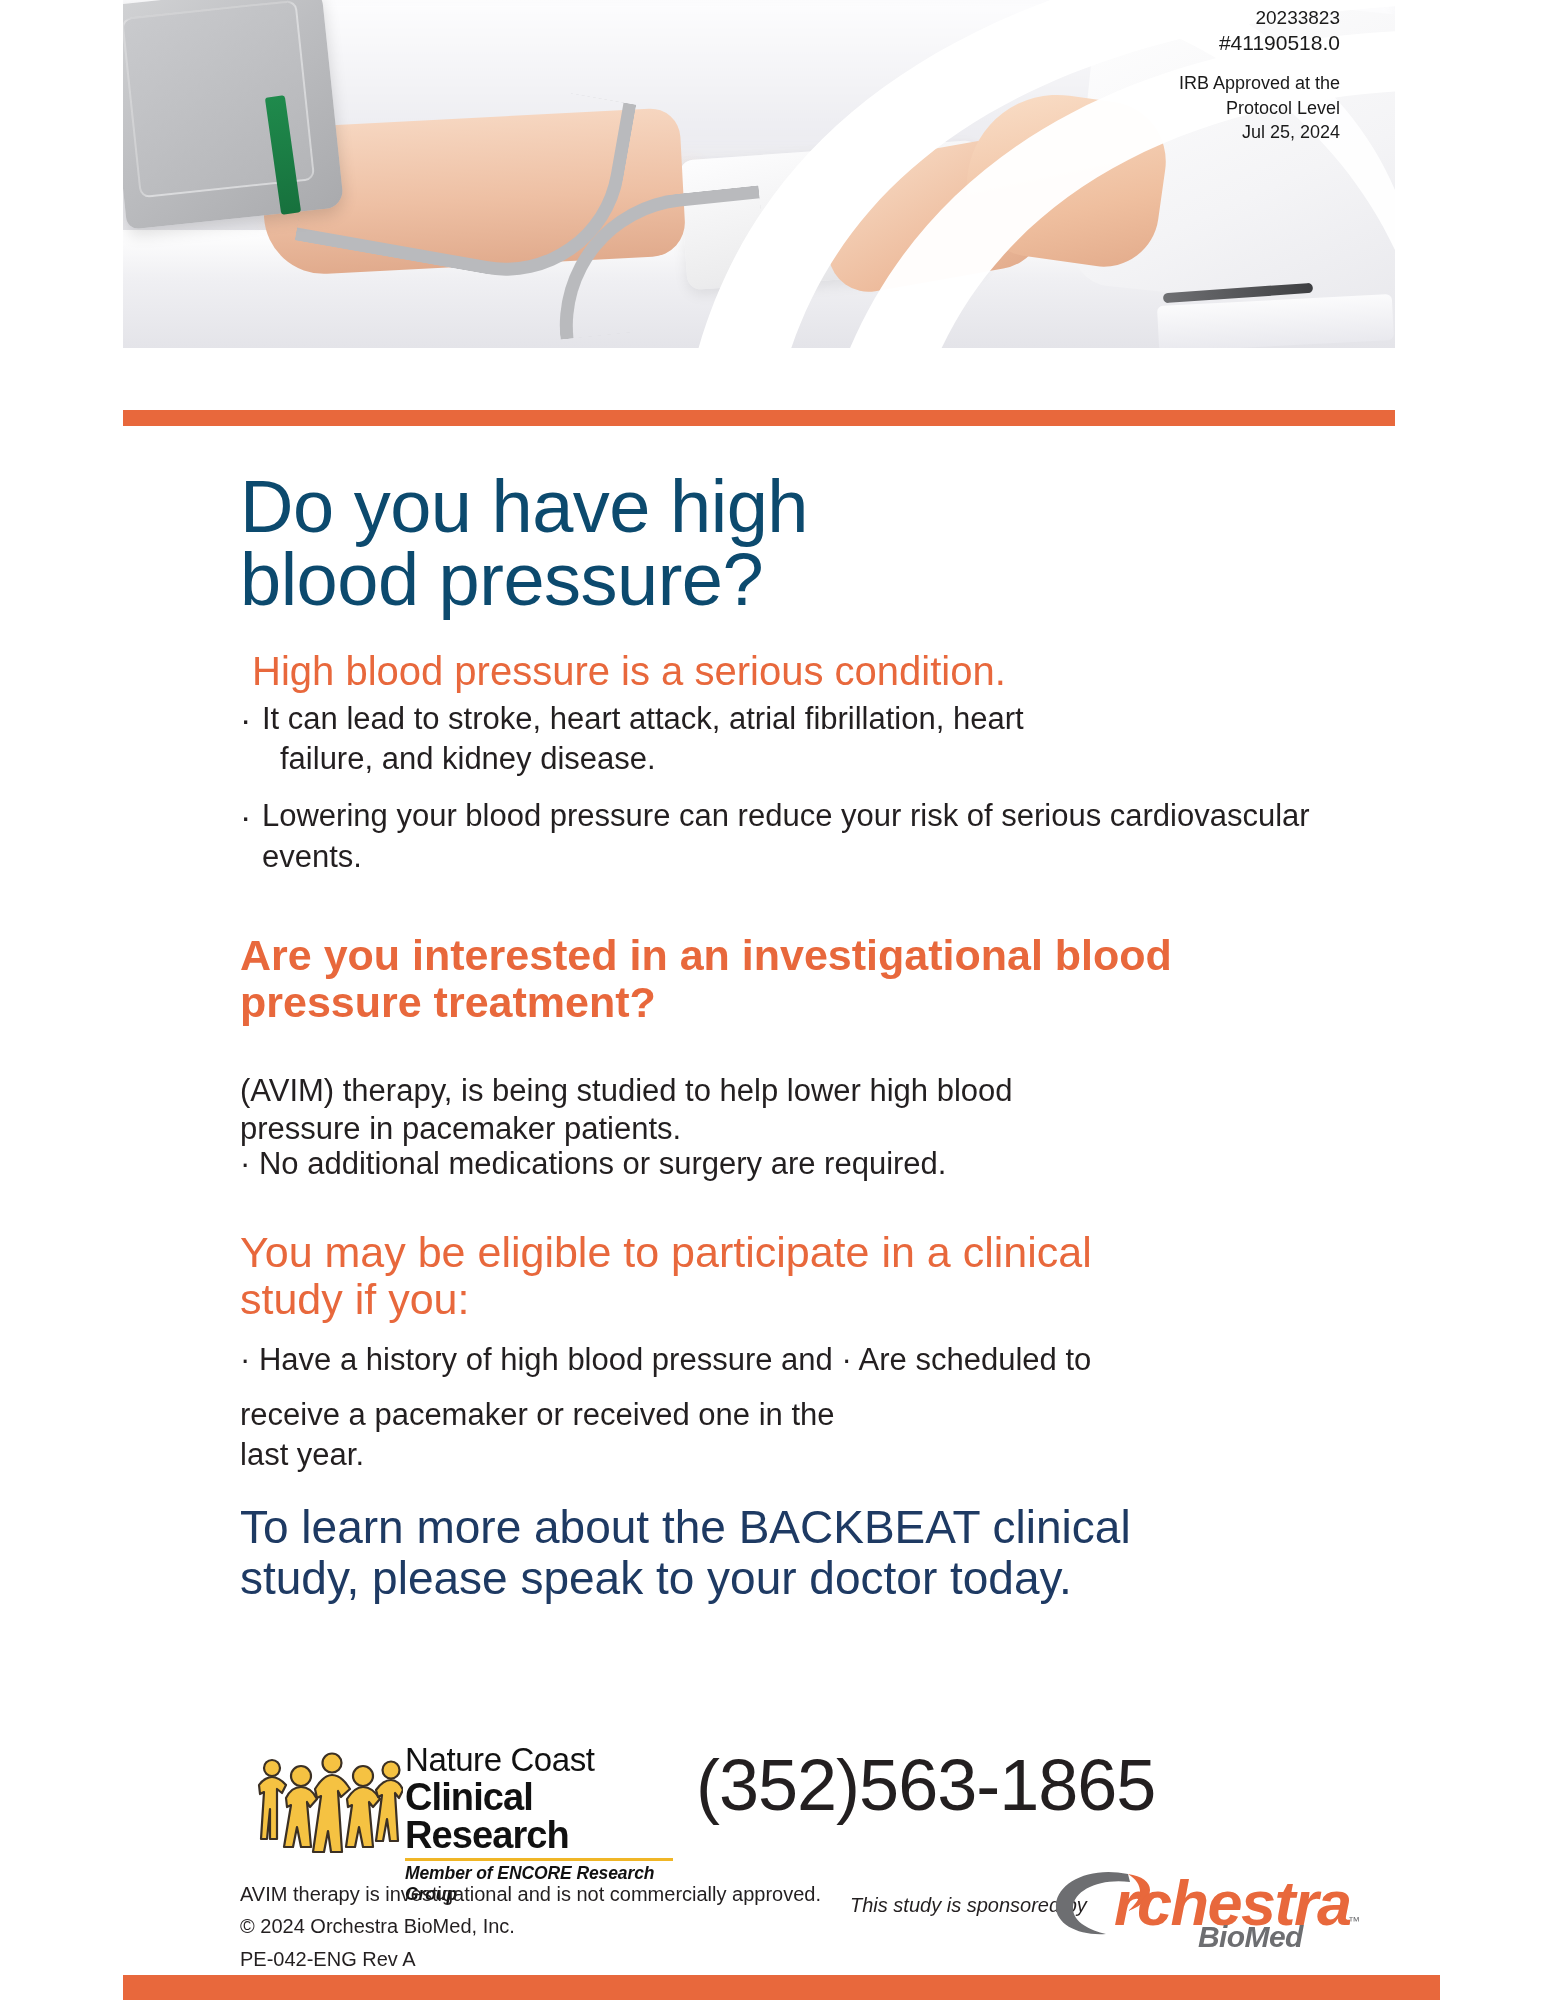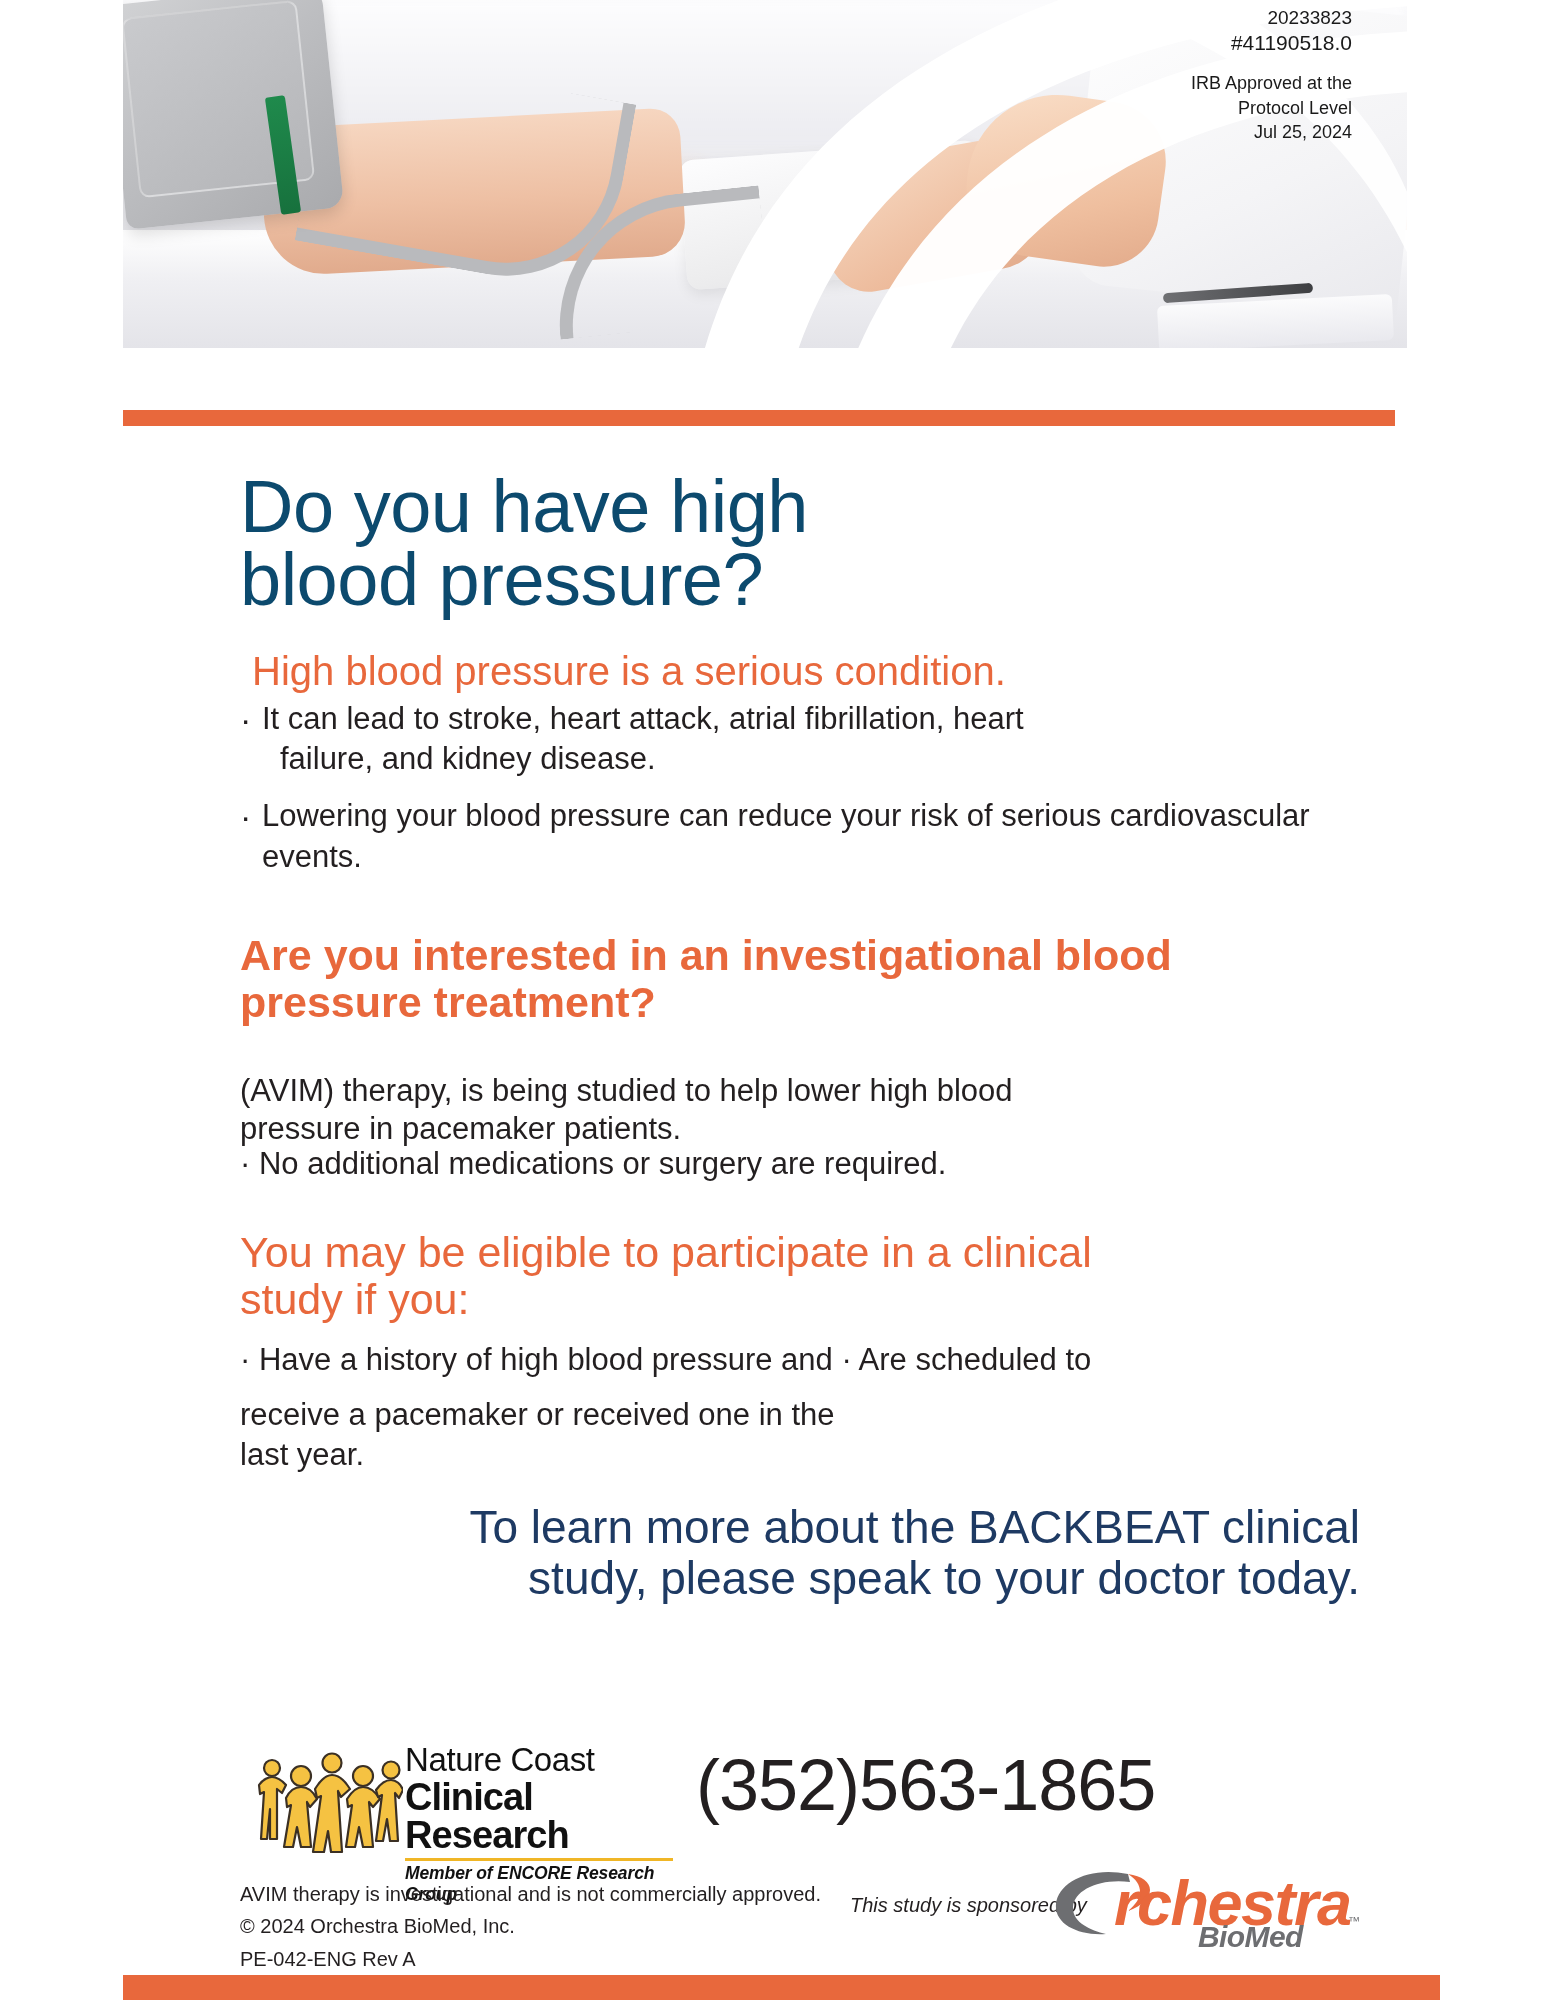--- a/index.html
+++ b/index.html
@@ -17,21 +17,20 @@
 
   
   .hero {
     position: absolute;
     left: 123px;
     top: 0;
     width: 1272px;
     height: 348px;
     overflow: hidden;
     background: #e9e9ed;
-    padding-left: 12px;
   }
   .hero-photo {
     position: absolute;
     inset: 0;
     background:
       radial-gradient(ellipse 420px 300px at 78% 62%, rgba(243,200,174,0.95) 0%, rgba(238,186,158,0.55) 38%, rgba(232,232,236,0) 72%),
       radial-gradient(ellipse 300px 220px at 96% 52%, rgba(240,192,166,0.9) 0%, rgba(240,192,166,0) 70%),
       radial-gradient(ellipse 360px 180px at 30% 66%, rgba(241,198,172,0.85) 0%, rgba(241,198,172,0) 70%),
       linear-gradient(178deg, #fbfbfc 0%, #eeeef1 42%, #e2e2e7 70%, #f4f4f6 100%);
   }
@@ -279,21 +278,20 @@
   }
   .elig .l2 { display:block; margin-top: 10px; }
   .elig .l3 { display:block; line-height: 1.1; }
 
   h2.cta {
     margin: 30px 0 0 0;
     font-size: 46px;
     line-height: 1.12;
     font-weight: 400;
     color: #1e3a63;
-    text-align: right;
   }
 
   
   .logo-row {
     position: absolute;
     left: 240px;
     top: 1735px;
     width: 1160px;
     height: 150px;
   }

